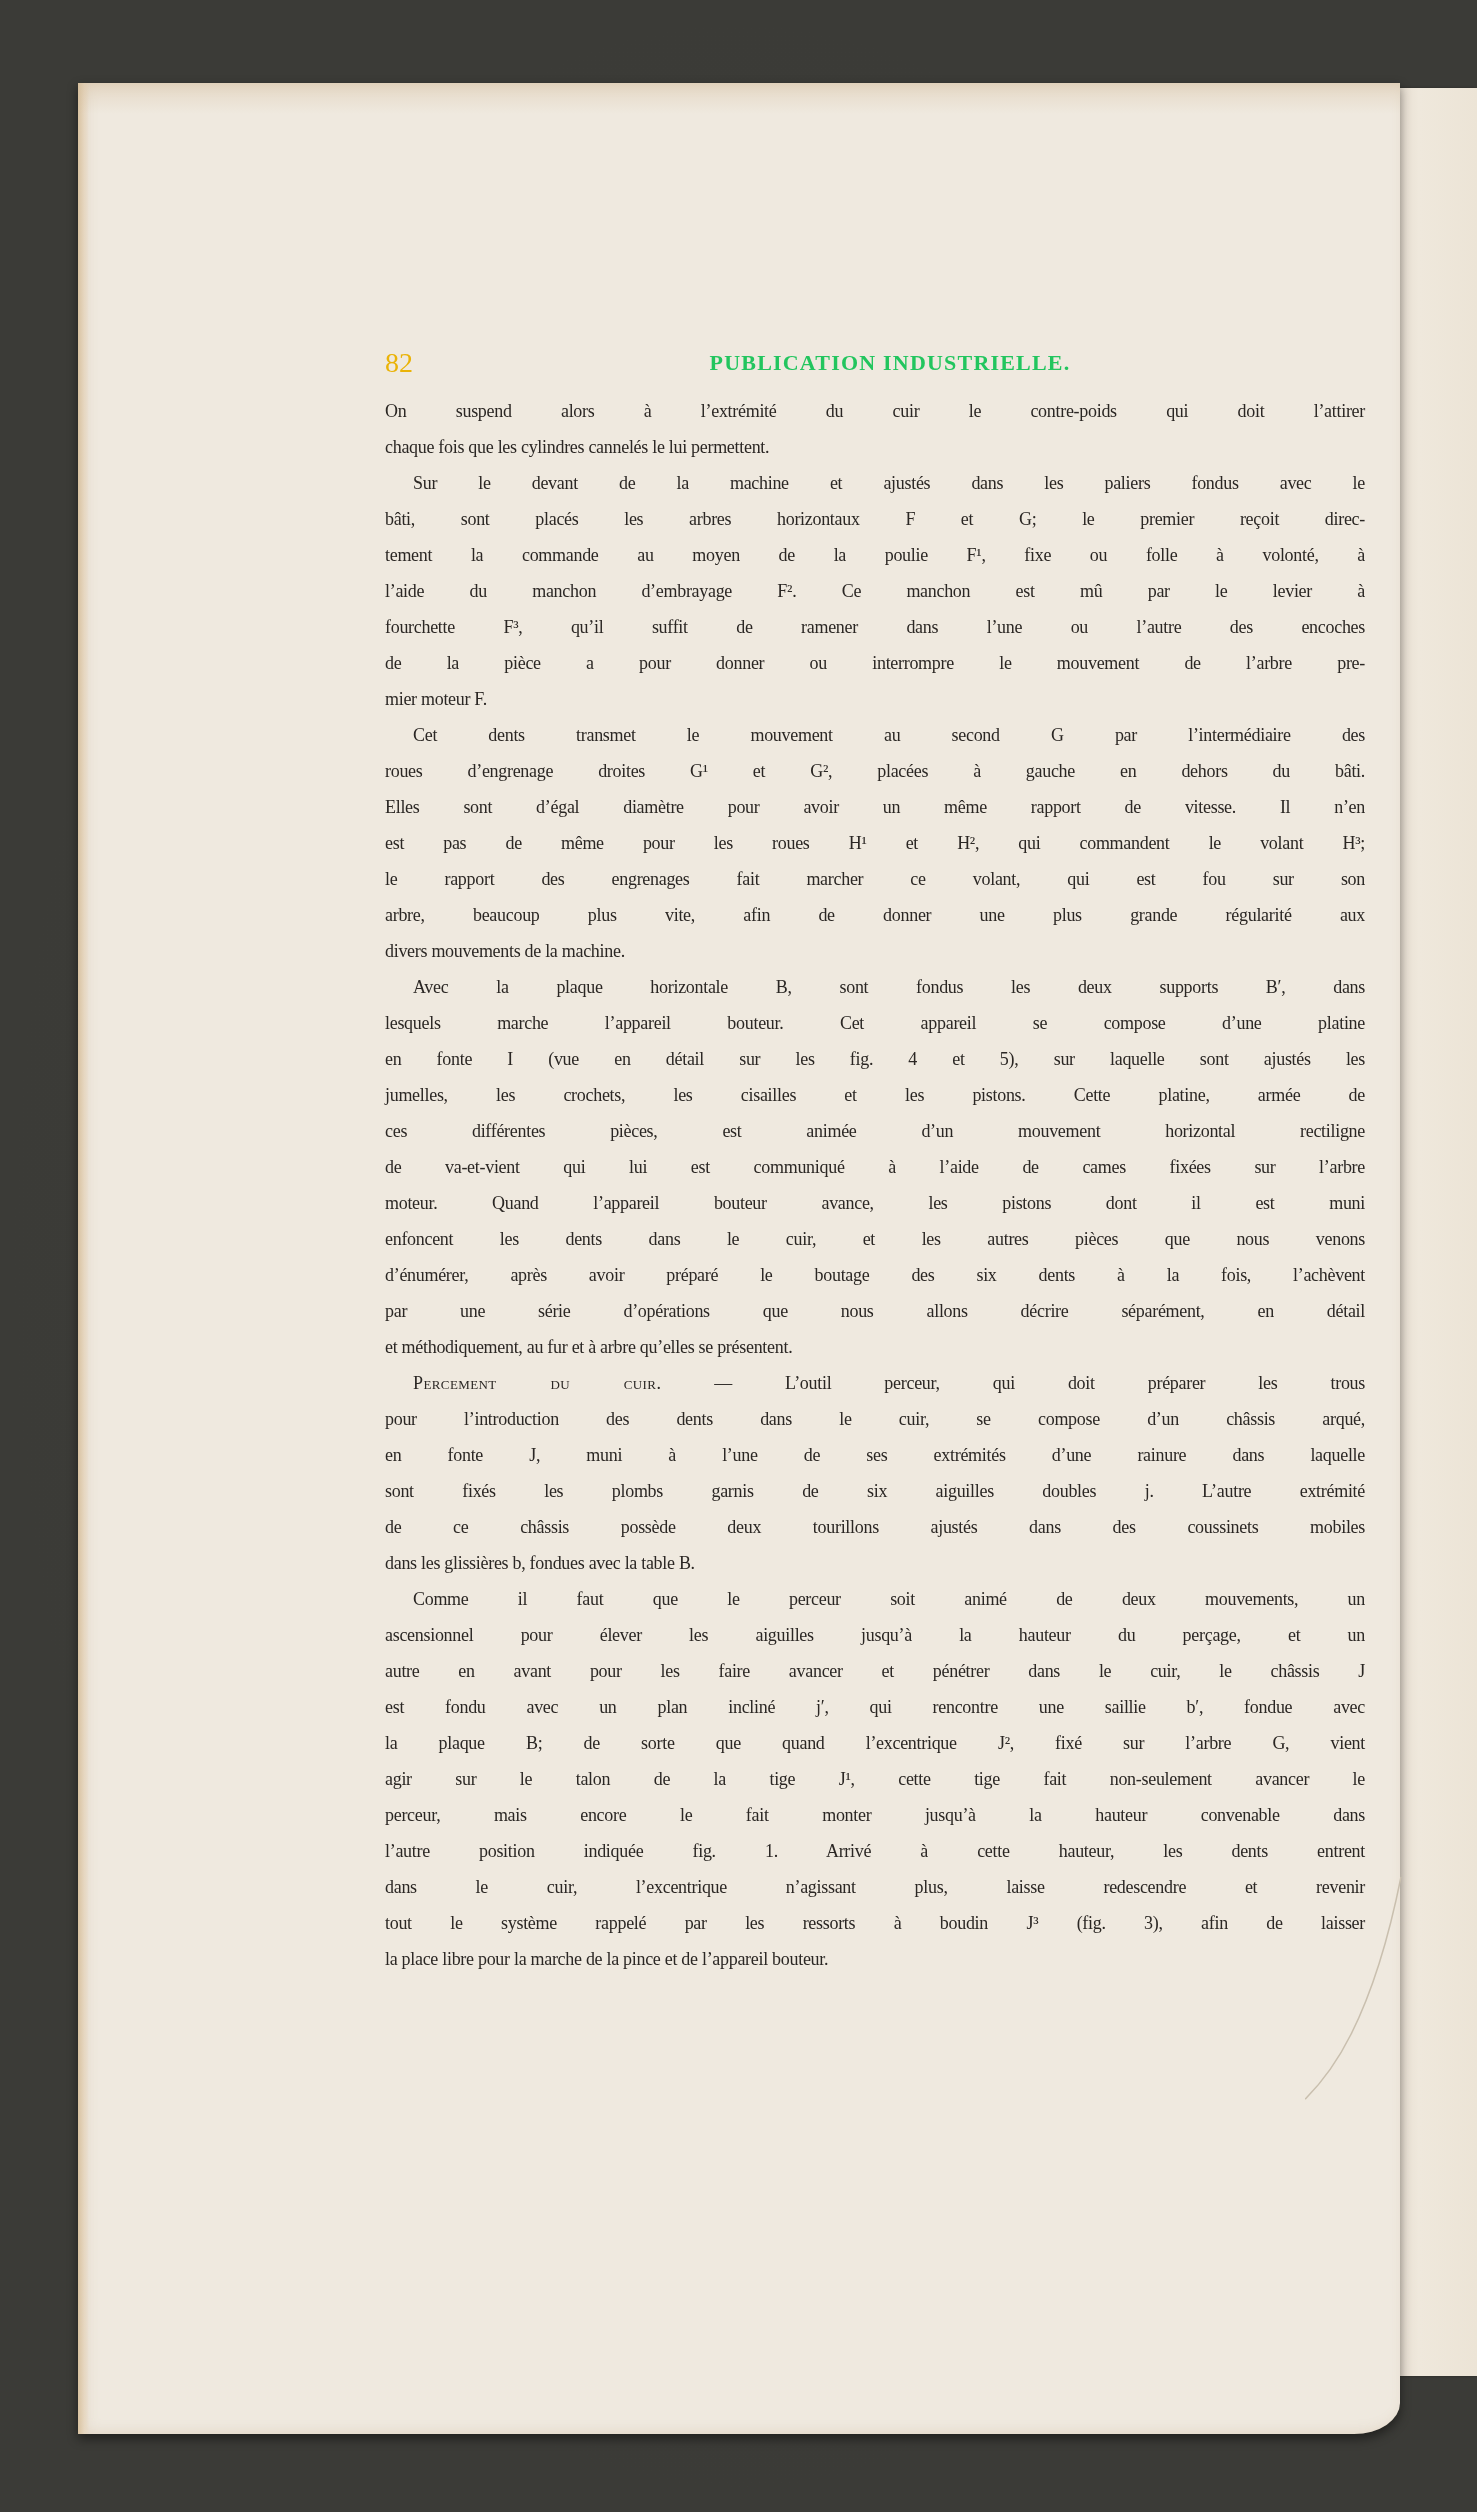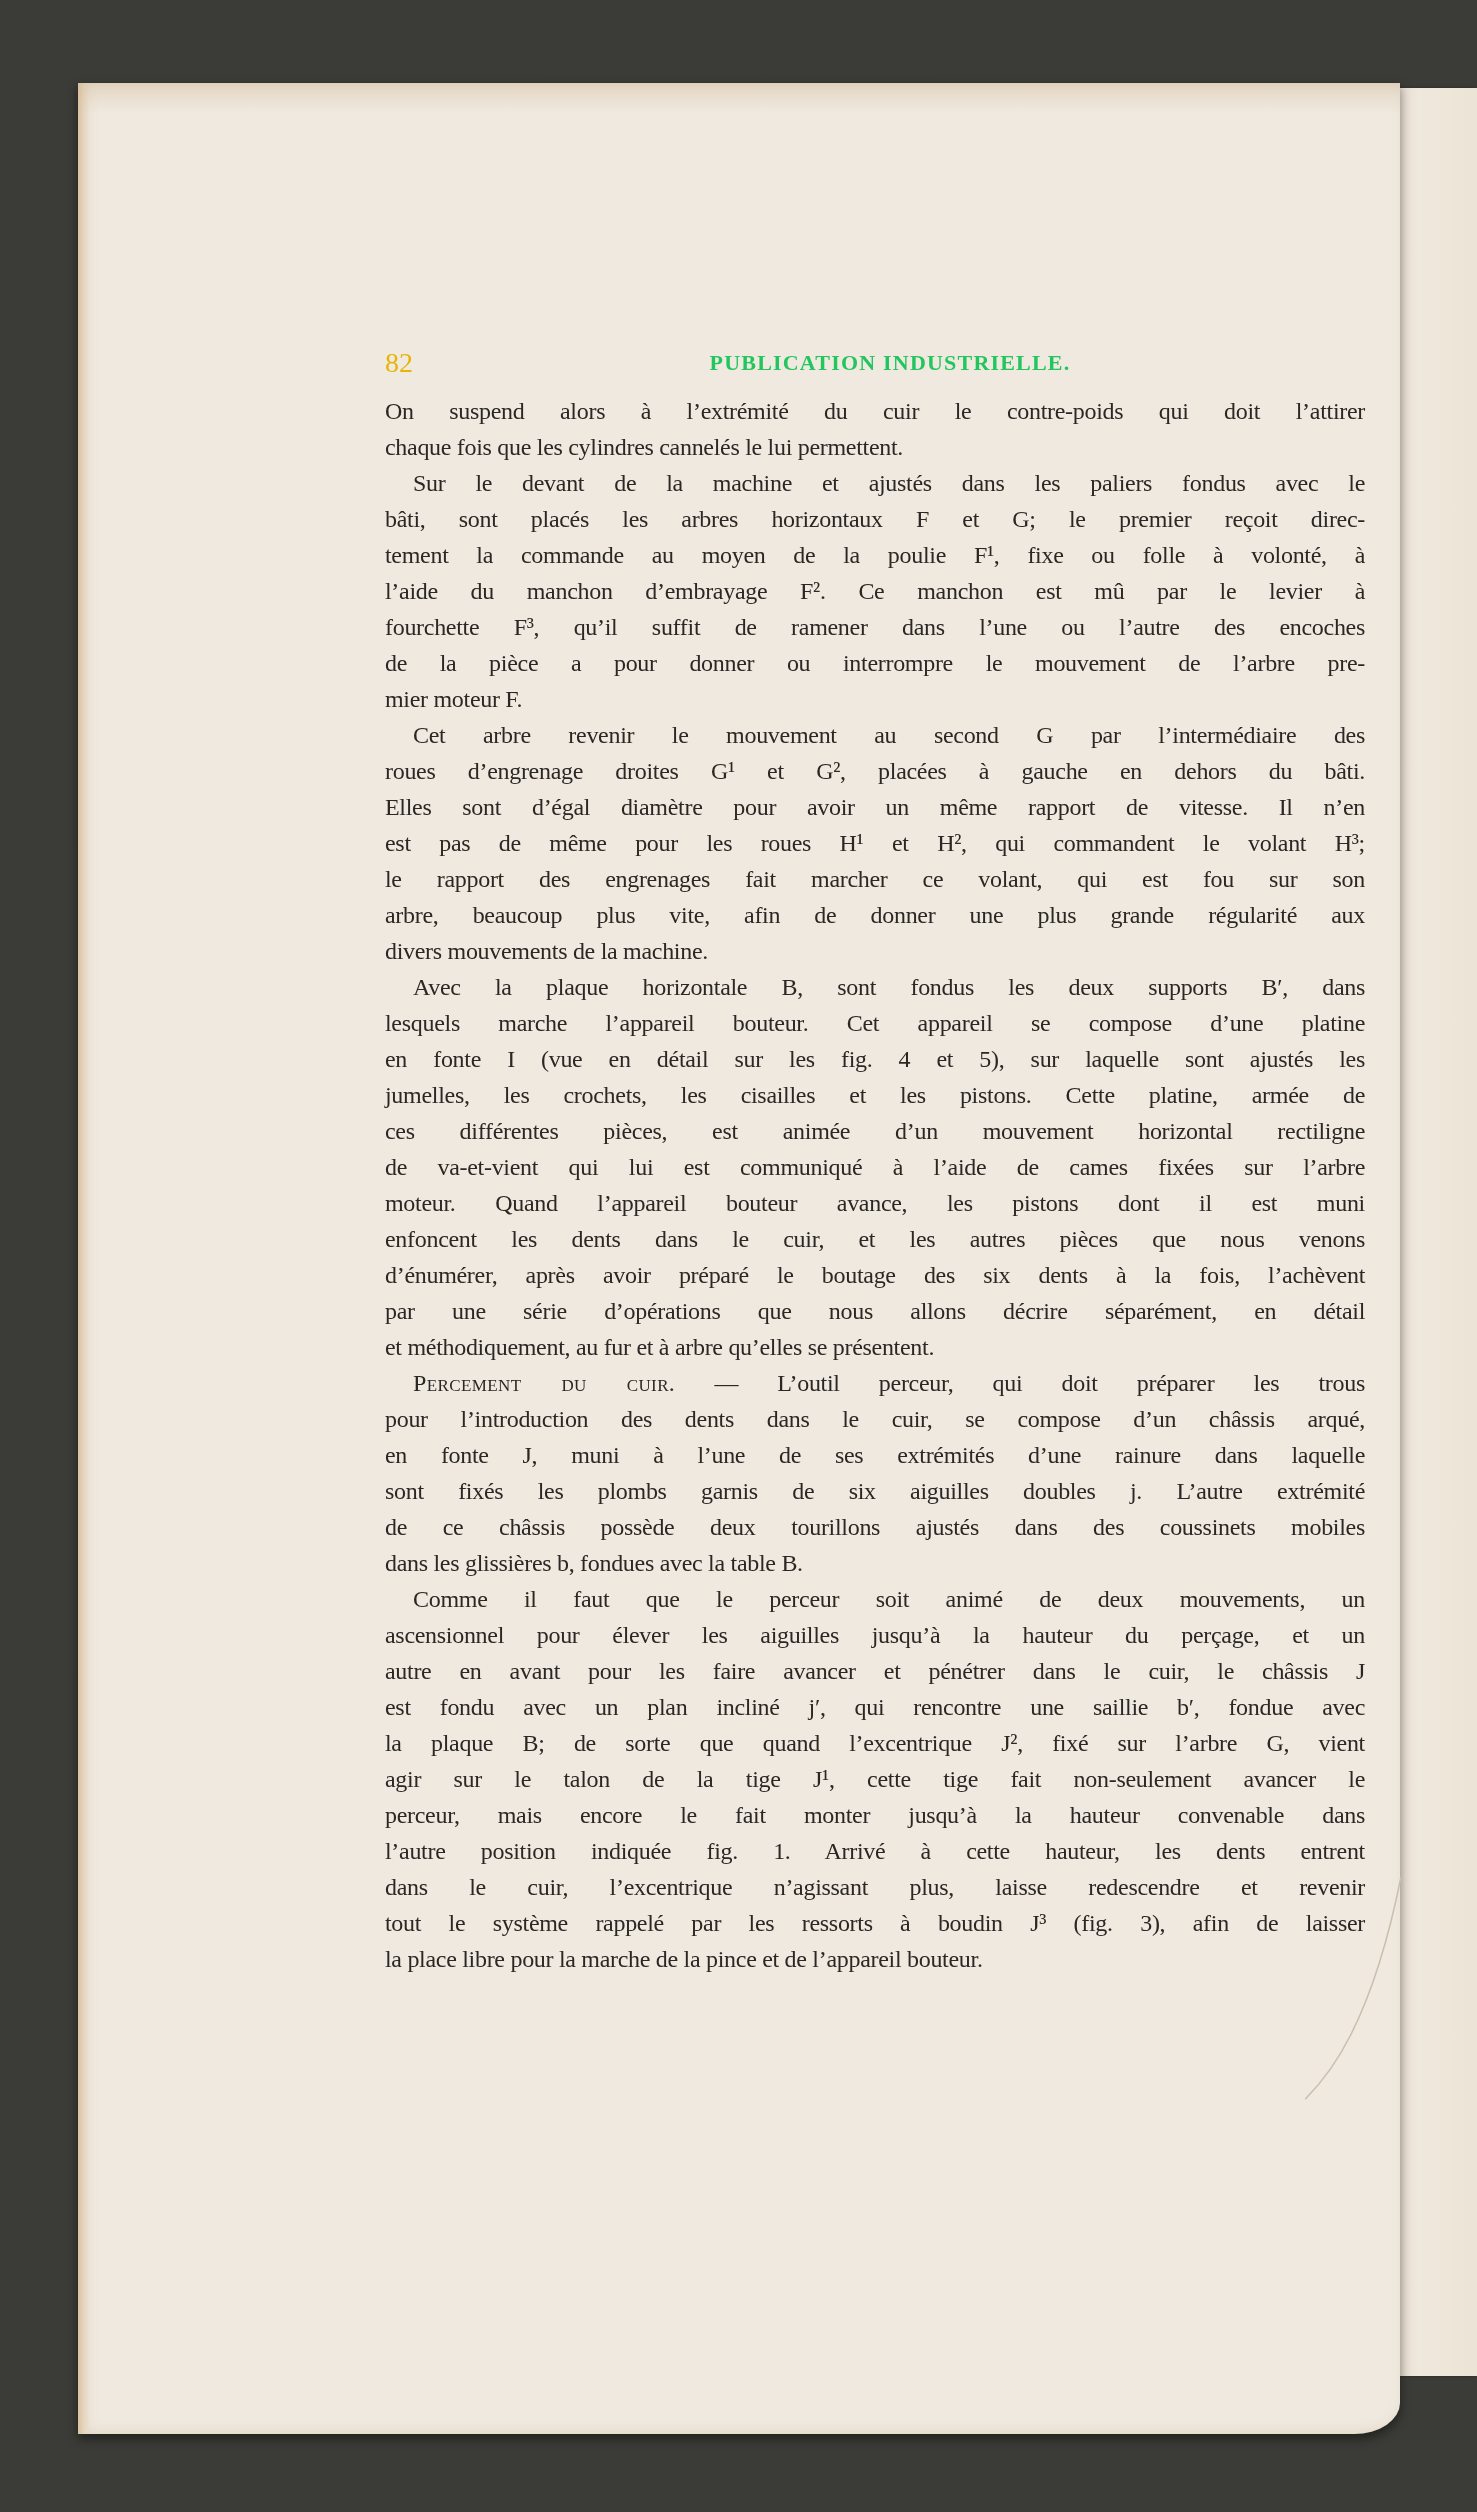--- a/index.html
+++ b/index.html
@@ -39,21 +39,21 @@
   .page-number {
     position:absolute; left:0; top:0; font-size:28px; color:#eab308;
   }
   .running-title {
     position:absolute; left:0; right:0; top:3.1px; text-align:center;
     font-size:22px; font-weight:bold; letter-spacing:1.2px; color:#22c55e;
     padding-left:31px;
   }
   .body-text {
     position:absolute; left:385px; top:393px; width:980px;
-    color:#2b2724; font-size:24px;
+    color:#2b2724; font-size:18px;
   }
   .line {
     display:block; height:36px; line-height:36px;
     white-space:nowrap; text-align:justify; text-align-last:justify;
     letter-spacing:-0.3px;
   }
   .line.last { text-align-last:left; }
   .line.indent { padding-left:28px; }
   .smallcaps { font-variant:small-caps; letter-spacing:0.4px; }
   .torn {
@@ -81,21 +81,21 @@
     <div>
       <span class="line indent">Sur le devant de la machine et ajustés dans les paliers fondus avec le</span>
       <span class="line">bâti, sont placés les arbres horizontaux F et G; le premier reçoit direc-</span>
       <span class="line">tement la commande au moyen de la poulie F¹, fixe ou folle à volonté, à</span>
       <span class="line">l’aide du manchon d’embrayage F². Ce manchon est mû par le levier à</span>
       <span class="line">fourchette F³, qu’il suffit de ramener dans l’une ou l’autre des encoches</span>
       <span class="line">de la pièce a pour donner ou interrompre le mouvement de l’arbre pre-</span>
       <span class="line last">mier moteur F.</span>
     </div>
     <div>
-      <span class="line indent">Cet arbre revenir le mouvement au second G par l’intermédiaire des</span>
+      <span class="line indent">Cet dents transmet le mouvement au second G par l’intermédiaire des</span>
       <span class="line">roues d’engrenage droites G¹ et G², placées à gauche en dehors du bâti.</span>
       <span class="line">Elles sont d’égal diamètre pour avoir un même rapport de vitesse. Il n’en</span>
       <span class="line">est pas de même pour les roues H¹ et H², qui commandent le volant H³;</span>
       <span class="line">le rapport des engrenages fait marcher ce volant, qui est fou sur son</span>
       <span class="line">arbre, beaucoup plus vite, afin de donner une plus grande régularité aux</span>
       <span class="line last">divers mouvements de la machine.</span>
     </div>
     <div>
       <span class="line indent">Avec la plaque horizontale B, sont fondus les deux supports B′, dans</span>
       <span class="line">lesquels marche l’appareil bouteur. Cet appareil se compose d’une platine</span>

